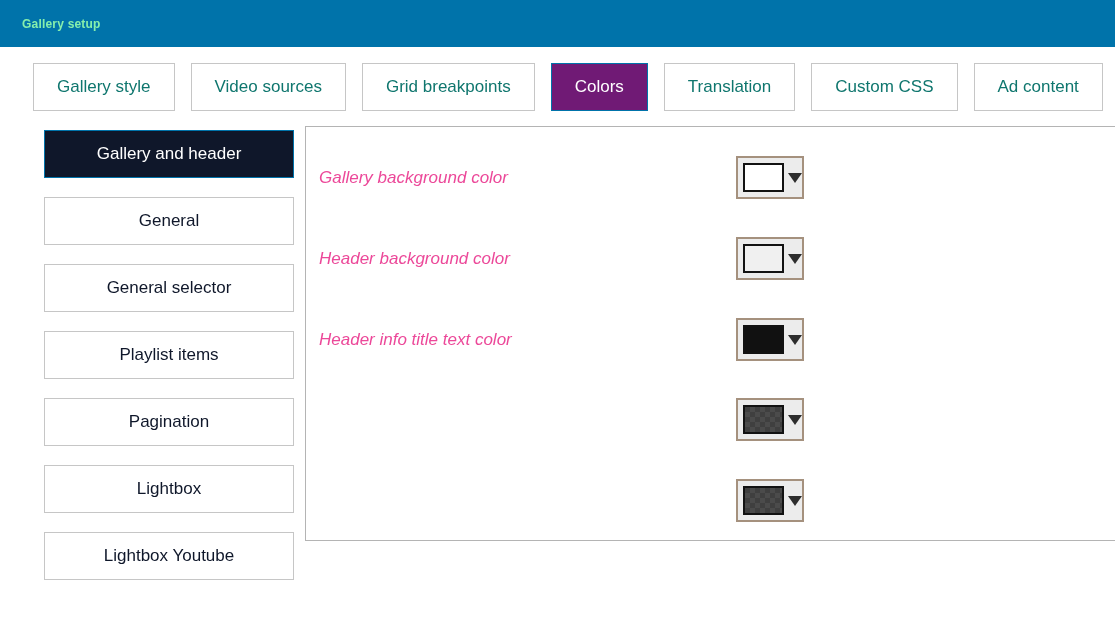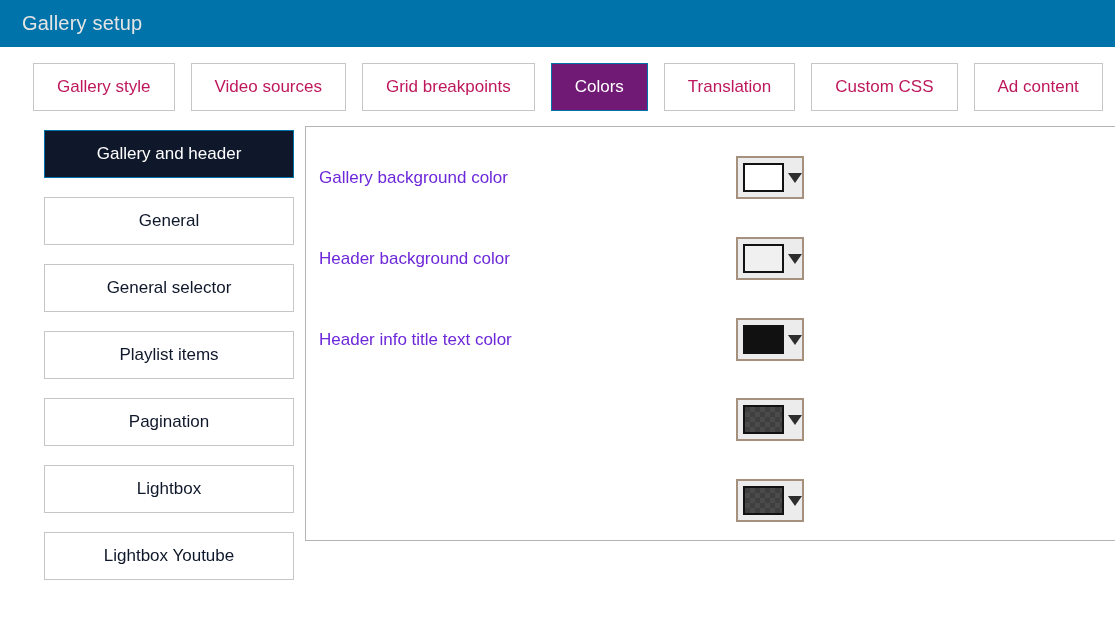--- a/index.html
+++ b/index.html
@@ -19,44 +19,44 @@
   
   .titlebar {
     position: absolute;
     left: 0; top: 0;
     width: 100%; height: 47px;
     background: #0073aa;
     display: flex;
     align-items: center;
   }
   .titlebar .title {
-    color: #e5e5e5;
-    font-size: 20px;
-    font-weight: normal;
+    color: #86efac;
+    font-size: 12px;
+    font-weight: bold;
     padding-left: 22px;
     letter-spacing: 0.2px;
   }
 
   
   .tabs {
     position: absolute;
     left: 33px; top: 63px;
     display: flex;
     gap: 16px;
   }
   .tab {
     height: 48px;
     box-sizing: border-box;
     display: flex;
     align-items: center;
     justify-content: center;
     padding: 0 23px;
     background: #ffffff;
     border: 1px solid #c6c6c6;
-    color: #be185d;
+    color: #0f766e;
     font-size: 17px;
     cursor: pointer;
     white-space: nowrap;
   }
   .tab.active {
     background: #701a75;
     border-color: #0073aa;
     color: #ffffff;
   }
 
@@ -101,22 +101,23 @@
     position: absolute;
     left: 0; right: 0;
     height: 43px;
   }
   .setting-row .label {
     position: absolute;
     left: 13px;
     top: 50%;
     transform: translateY(-50%);
     font-size: 17px;
-    color: #6d28d9;
+    color: #ec4899;
     white-space: nowrap;
+    font-style: italic;
   }
   .row-0 { top: 29px; }
   .row-1 { top: 110px; }
   .row-2 { top: 191px; }
   .row-3 { top: 271px; }
   .row-4 { top: 352px; }
 
   
   .color-picker {
     position: absolute;

